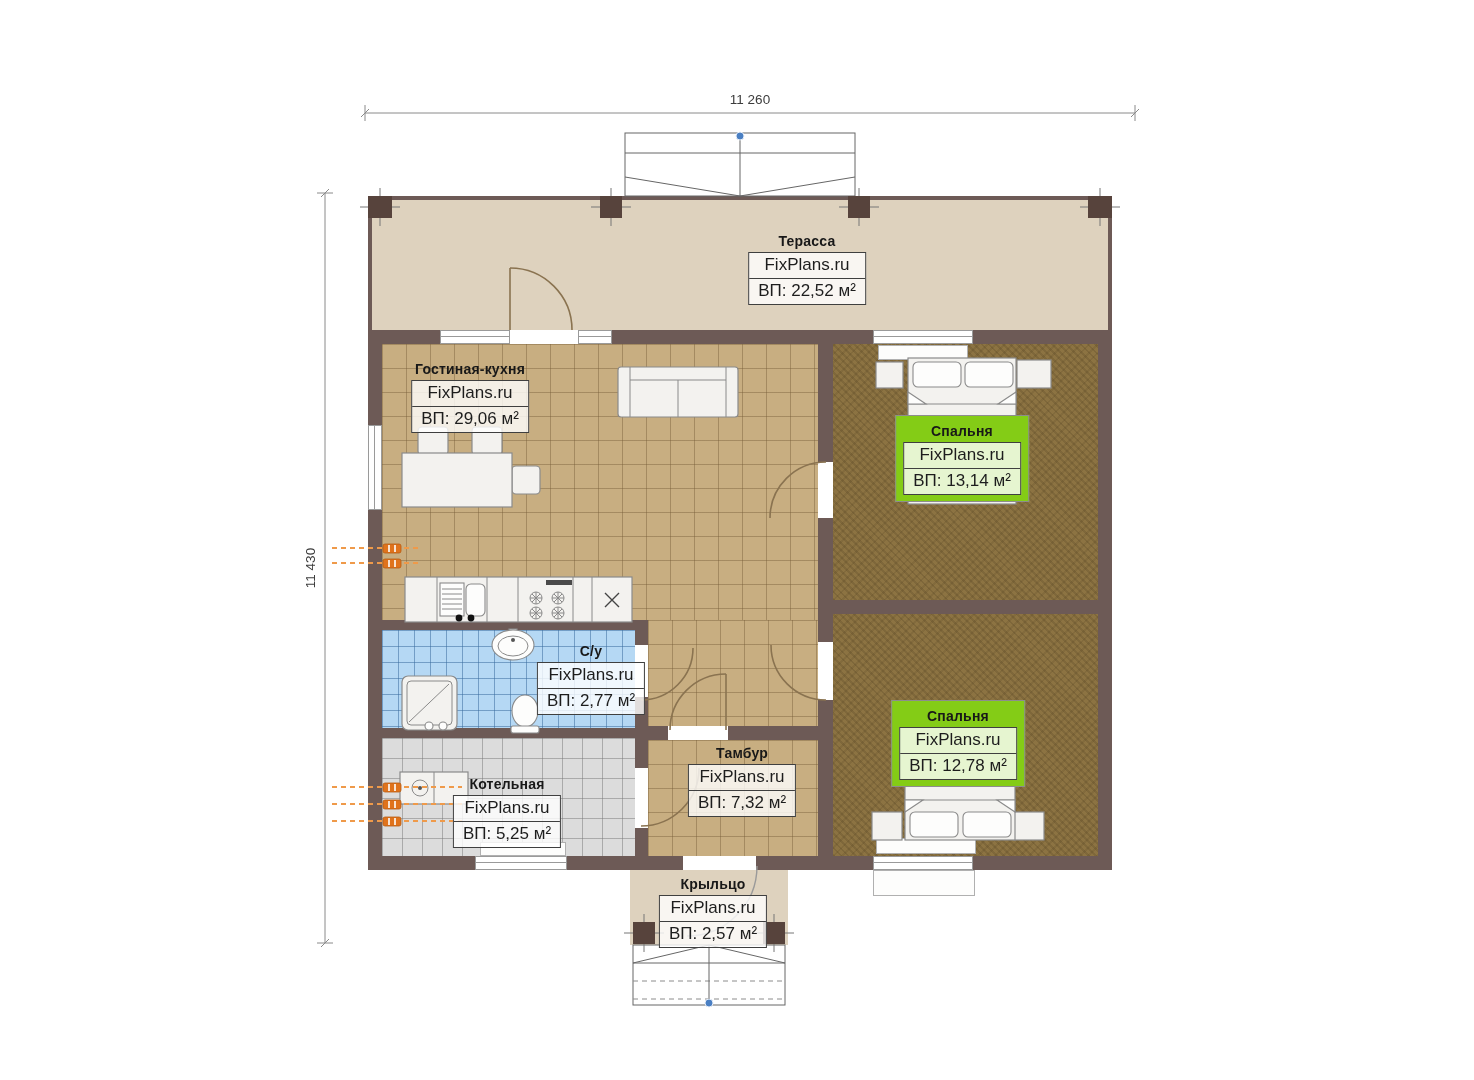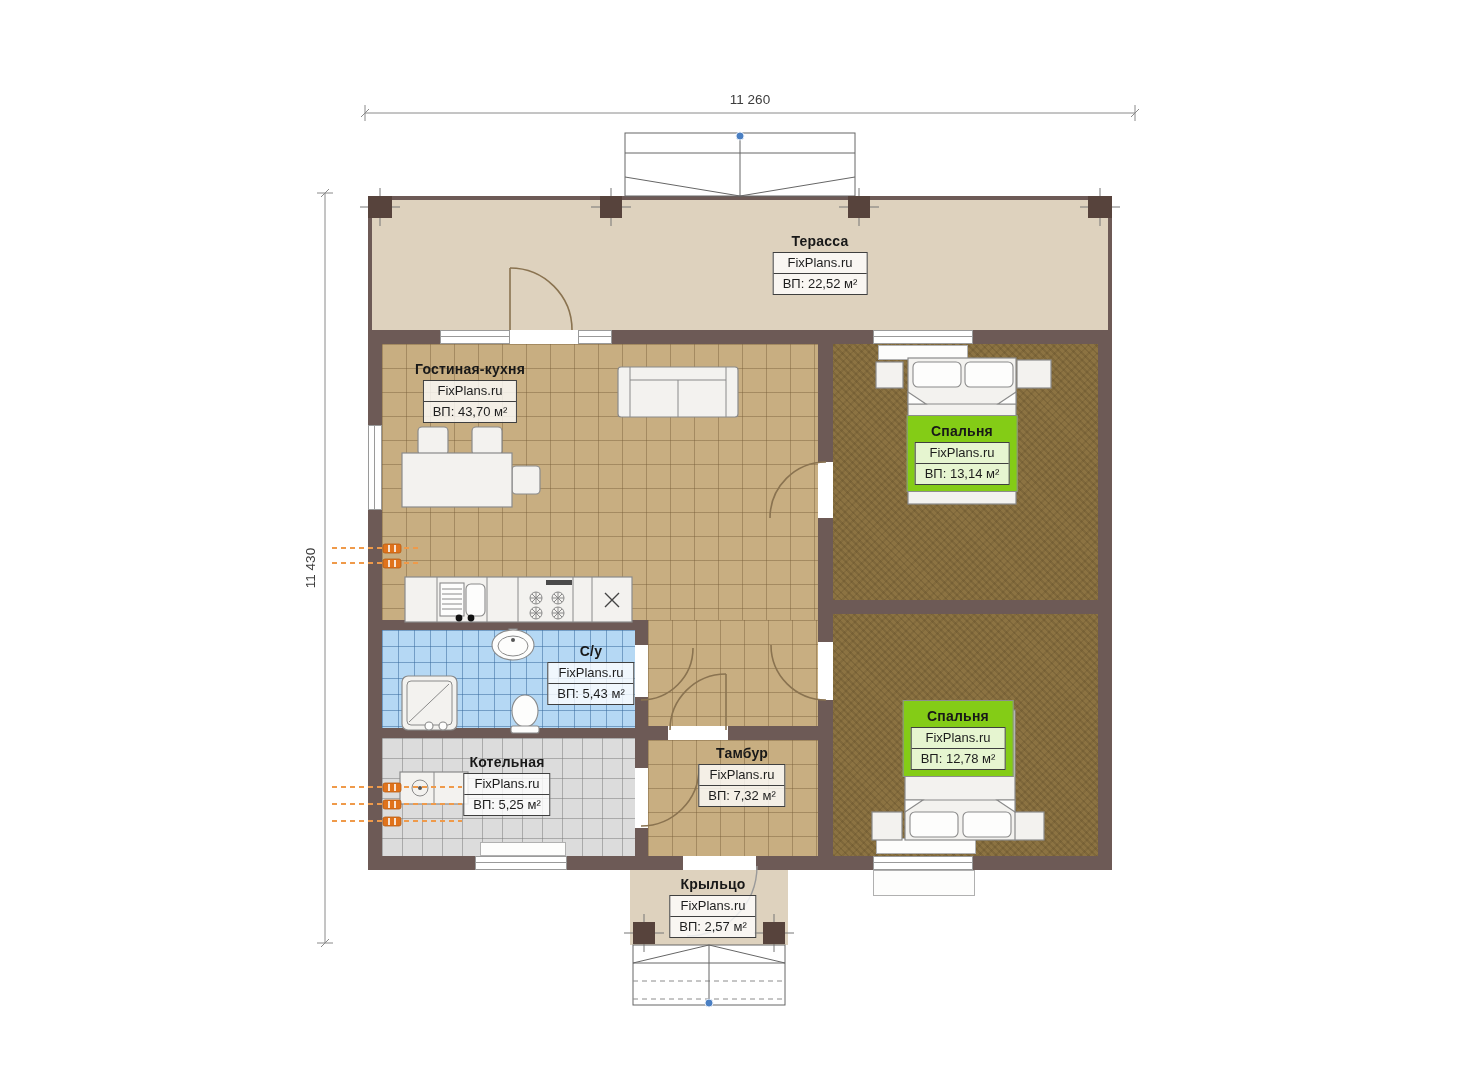--- a/index.html
+++ b/index.html
@@ -51,21 +51,21 @@
   .radiator{fill:var(--radiator,#e0731c);stroke:#b85c12;stroke-width:.8;}
   .rad-gap{stroke:#fff;stroke-width:1.6;}
   .axis-dot{fill:var(--accent-dot,#4a7fc3);stroke:#e8eef7;stroke-width:1;}
 
   
   .room-label{position:absolute;z-index:5;display:flex;flex-direction:column;align-items:center;
     transform:translateX(-50%);}
   .room-label.card{background:#84cc16;border:1px solid #8d8d8d;padding:7px 7px 6px;}
   .room-name{font-weight:bold;font-size:14px;color:#181818;margin-bottom:3px;white-space:nowrap;letter-spacing:.2px;}
   .label-box{border:1px solid var(--label-border,#3f3f3f);background:rgba(255,255,255,.8);
-    text-align:center;font-size:13px;color:#1d1d1d;}
+    text-align:center;font-size:17px;color:#1d1d1d;}
   .label-box .brand{padding:2px 9px 3px;border-bottom:1px solid var(--label-border,#3f3f3f);white-space:nowrap;}
   .label-box .area{padding:2px 9px 3px;white-space:nowrap;}
 
   .dim-label{position:absolute;z-index:5;font-size:13.5px;color:#3c3c3c;white-space:nowrap;}
   .dim-label.vert{transform:translate(-50%,-50%) rotate(-90deg);}
   .dim-label.horiz{transform:translateX(-50%);}
 </style>
 </head>
 <body>
 
@@ -282,53 +282,53 @@
       <rect class="furn-white" x="963" y="812" width="48" height="25" rx="5"></rect>
       <line class="furn-line" x1="905" y1="800" x2="1015" y2="800"></line>
       <path class="furn-white" d="M905 812 L923 800 L905 800 Z"></path>
       <path class="furn-white" d="M1015 812 L997 800 L1015 800 Z"></path>
     </g>
   </svg>
 
   <div class="dim-label horiz" style="left:750px;top:92px;text-align:right;">11 260</div>
   <div class="dim-label vert" style="left:310px;top:568px;">11 430</div>
 
-  <div class="room-label" style="left:807px;top:233px;margin-left:13px;">
+  <div class="room-label" style="left:807px;top:233px;">
     <div class="room-name">Терасса</div>
     <div class="label-box">
       <div class="brand">FixPlans.ru</div>
       <div class="area">ВП: 22,52 м²</div>
     </div>
   </div>
 
   <div class="room-label" style="left:470px;top:361px;">
     <div class="room-name">Гостиная-кухня</div>
     <div class="label-box">
       <div class="brand">FixPlans.ru</div>
-      <div class="area">ВП: 43,70 м²</div>
+      <div class="area">ВП: 29,06 м²</div>
     </div>
   </div>
 
   <div class="room-label card" style="left:962px;top:415px;">
     <div class="room-name">Спальня</div>
     <div class="label-box">
       <div class="brand">FixPlans.ru</div>
       <div class="area">ВП: 13,14 м²</div>
     </div>
   </div>
 
   <div class="room-label" style="left:578px;top:643px;margin-left:13px;">
     <div class="room-name">С/у</div>
     <div class="label-box">
       <div class="brand">FixPlans.ru</div>
-      <div class="area">ВП: 5,43 м²</div>
-    </div>
-  </div>
-
-  <div class="room-label" style="left:507px;top:754px;">
+      <div class="area">ВП: 2,77 м²</div>
+    </div>
+  </div>
+
+  <div class="room-label" style="left:507px;top:776px;">
     <div class="room-name">Котельная</div>
     <div class="label-box">
       <div class="brand">FixPlans.ru</div>
       <div class="area">ВП: 5,25 м²</div>
     </div>
   </div>
 
   <div class="room-label" style="left:742px;top:745px;">
     <div class="room-name">Тамбур</div>
     <div class="label-box">

